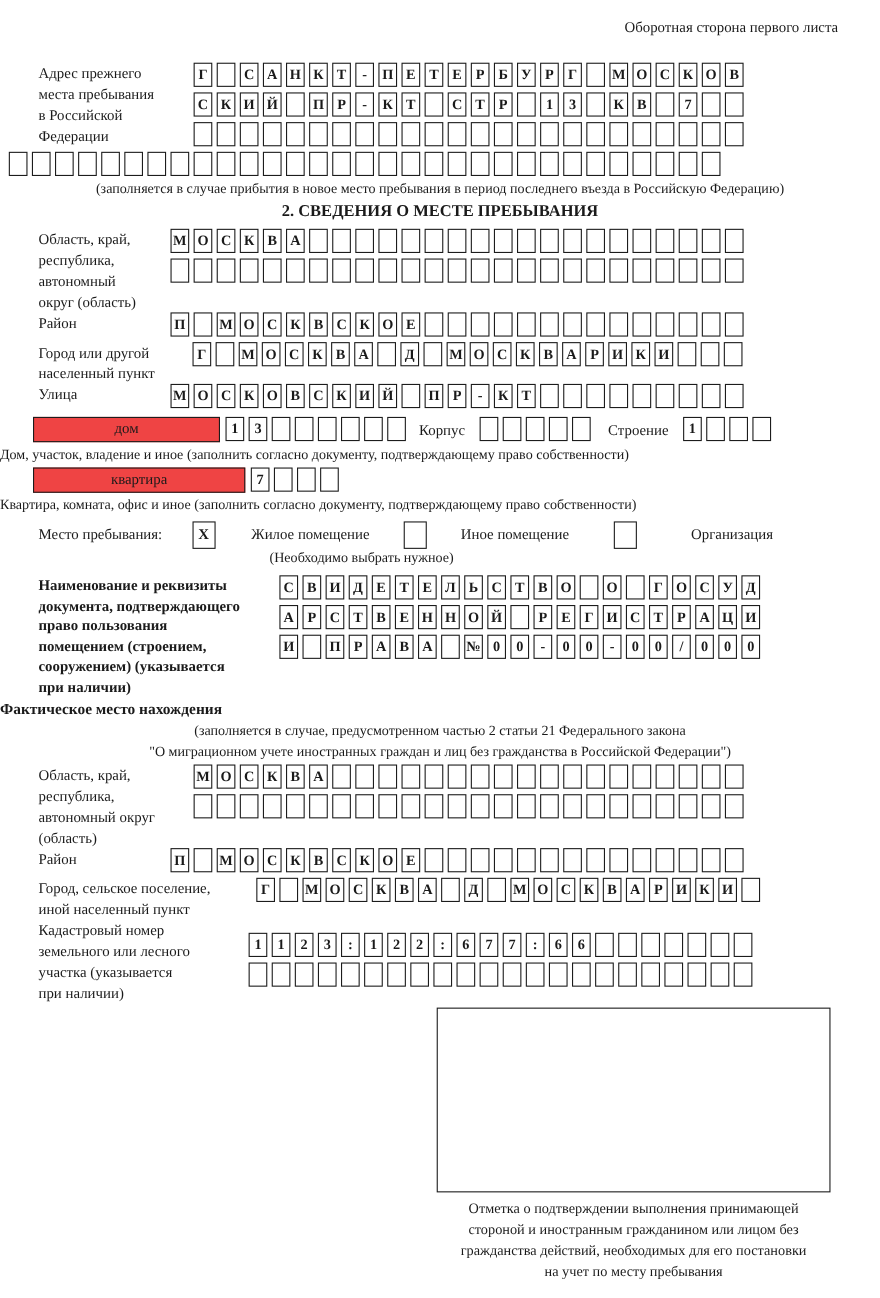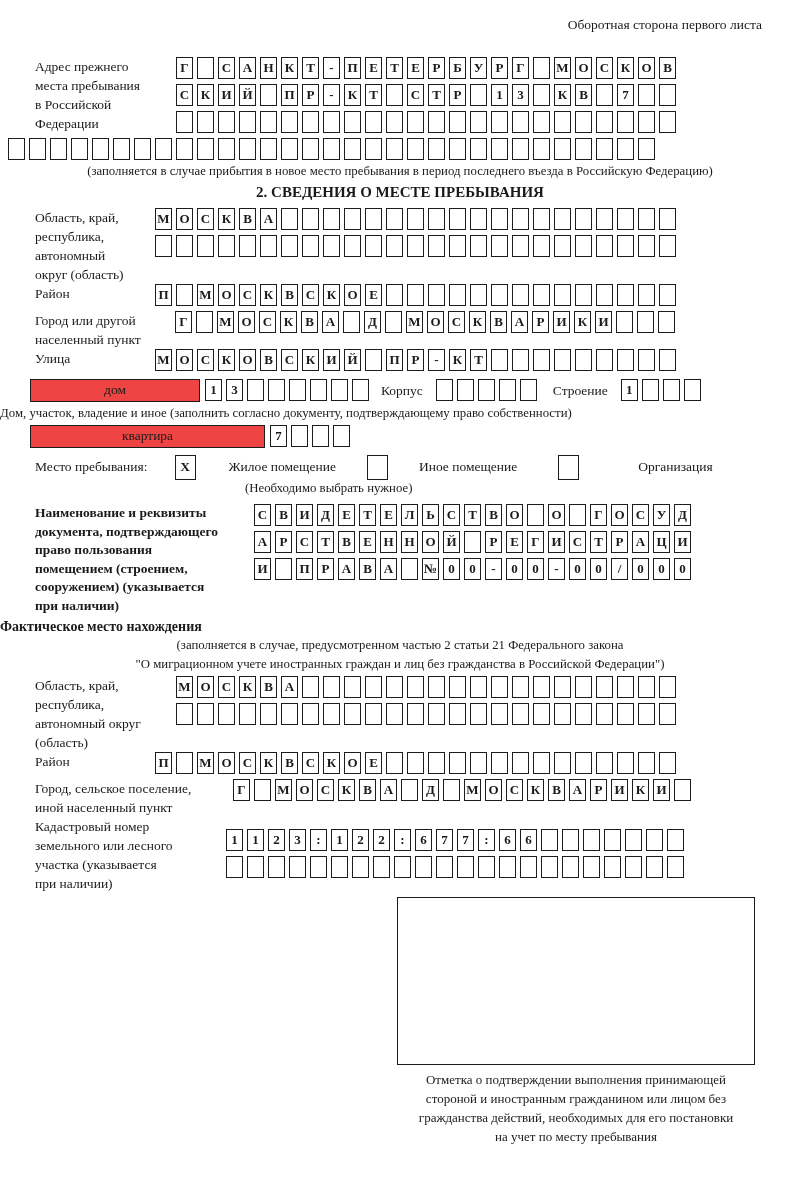--- a/index.html
+++ b/index.html
@@ -361,37 +361,38 @@
     <div class="cellrow">
         <span class="cell">1</span>
         <span class="cell"></span>
         <span class="cell"></span>
         <span class="cell"></span>
       </div>
   </div>
   <div class="caption left mt3">Дом, участок, владение и иное (заполнить согласно документу, подтверждающему право собственности)</div>
 
   <div class="houserow mt4">
-    <div class="bigbox" style="width:235px">квартира</div>
+    <div class="bigbox" style="width:193px">квартира</div>
     <div class="cellrow">
         <span class="cell">7</span>
         <span class="cell"></span>
         <span class="cell"></span>
         <span class="cell"></span>
       </div>
   </div>
+  <div class="caption left mt3">Квартира, комната, офис и иное (заполнить согласно документу, подтверждающему право собственности)</div>
 
   <div class="checkrow">
     <span class="opt-label">Место пребывания:</span>
     <span class="cbox" style="margin-left:6px">X</span>
     <span class="opt-label" style="margin-left:12px">Жилое помещение</span>
     <span class="cbox" style="margin-left:10px"></span>
     <span class="opt-label" style="margin-left:10px">Иное помещение</span>
     <span class="cbox" style="margin-left:20px"></span>
-    <span class="opt-label" style="margin-left:38px">Организация</span>
+    <span class="opt-label" style="margin-left:28px">Организация</span>
   </div>
   <div class="hint">(Необходимо выбрать нужное)</div>
 
   <div class="flexrow mt8">
     <div class="lbl doc-lbl" style="width:219px">
         <div>Наименование и реквизиты</div>
         <div>документа, подтверждающего</div>
         <div>право пользования</div>
         <div>помещением (строением,</div>
         <div>сооружением) (указывается</div>

